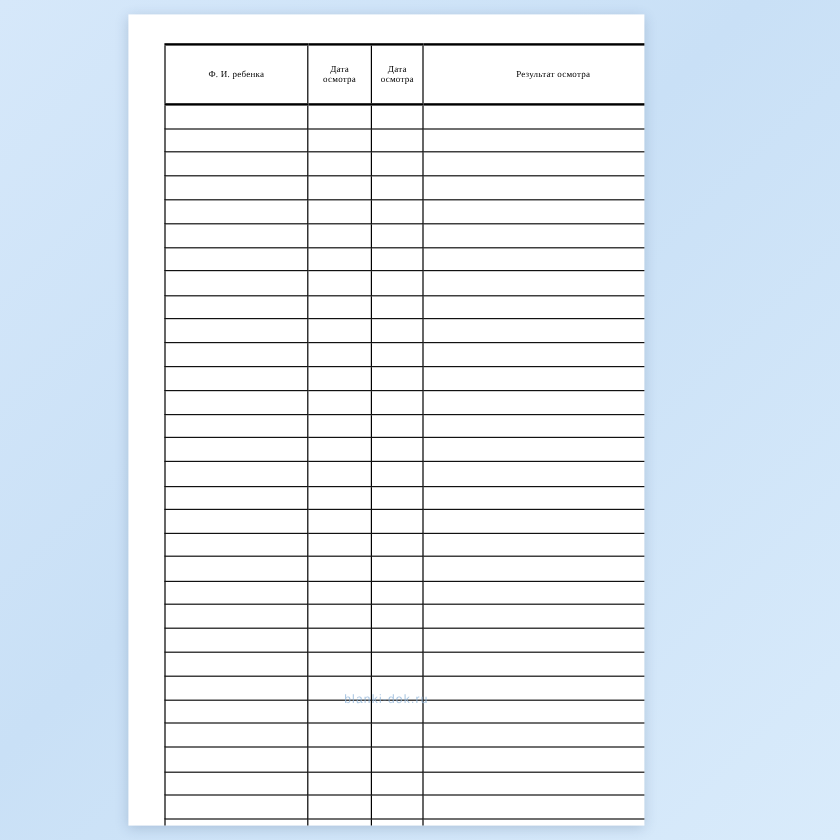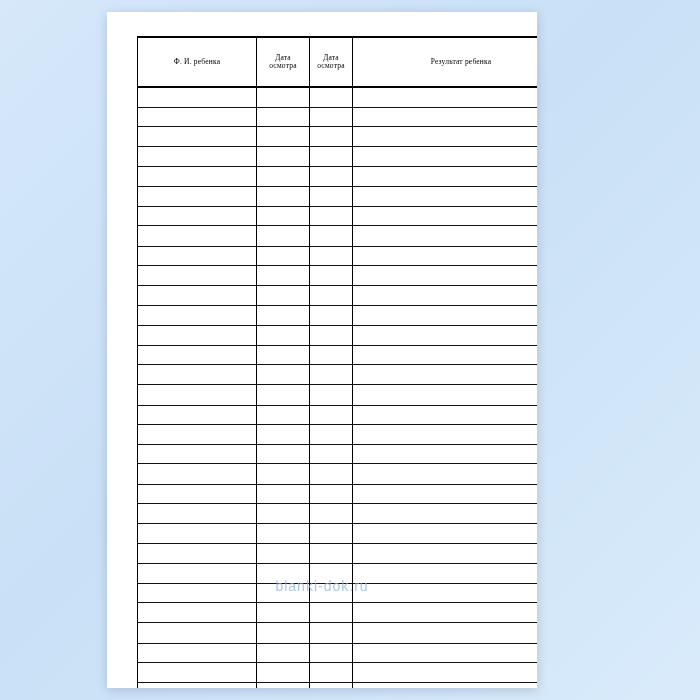--- a/index.html
+++ b/index.html
@@ -65,21 +65,21 @@
     height: 18.6px;
     font-size: 8px;
   }
   tbody tr.tall td { height: 19.6px; }
   .watermark {
     position: absolute;
     left: 0;
     right: 0;
     top: 566px;
     text-align: center;
-    font-size: 14px;
+    font-size: 10px;
     color: #8fb4d8;
     letter-spacing: 1px;
     opacity: 0.75;
     pointer-events: none;
     font-family: "Liberation Sans", sans-serif;
   }
 </style>
 </head>
 <body>
 
@@ -91,21 +91,21 @@
           <tr>
             <th class="c-name">Ф. И. ребенка</th>
             <th class="c-birth">
               <span>Дата</span><br>
               <span>осмотра</span>
             </th>
             <th class="c-date">
               <span>Дата</span><br>
               <span>осмотра</span>
             </th>
-            <th class="c-result">Результат ребенка</th>
+            <th class="c-result">Результат осмотра</th>
           </tr>
         </thead>
         <tbody>
             <tr>
               <td></td>
               <td></td>
               <td></td>
               <td></td>
             </tr>
             <tr>

